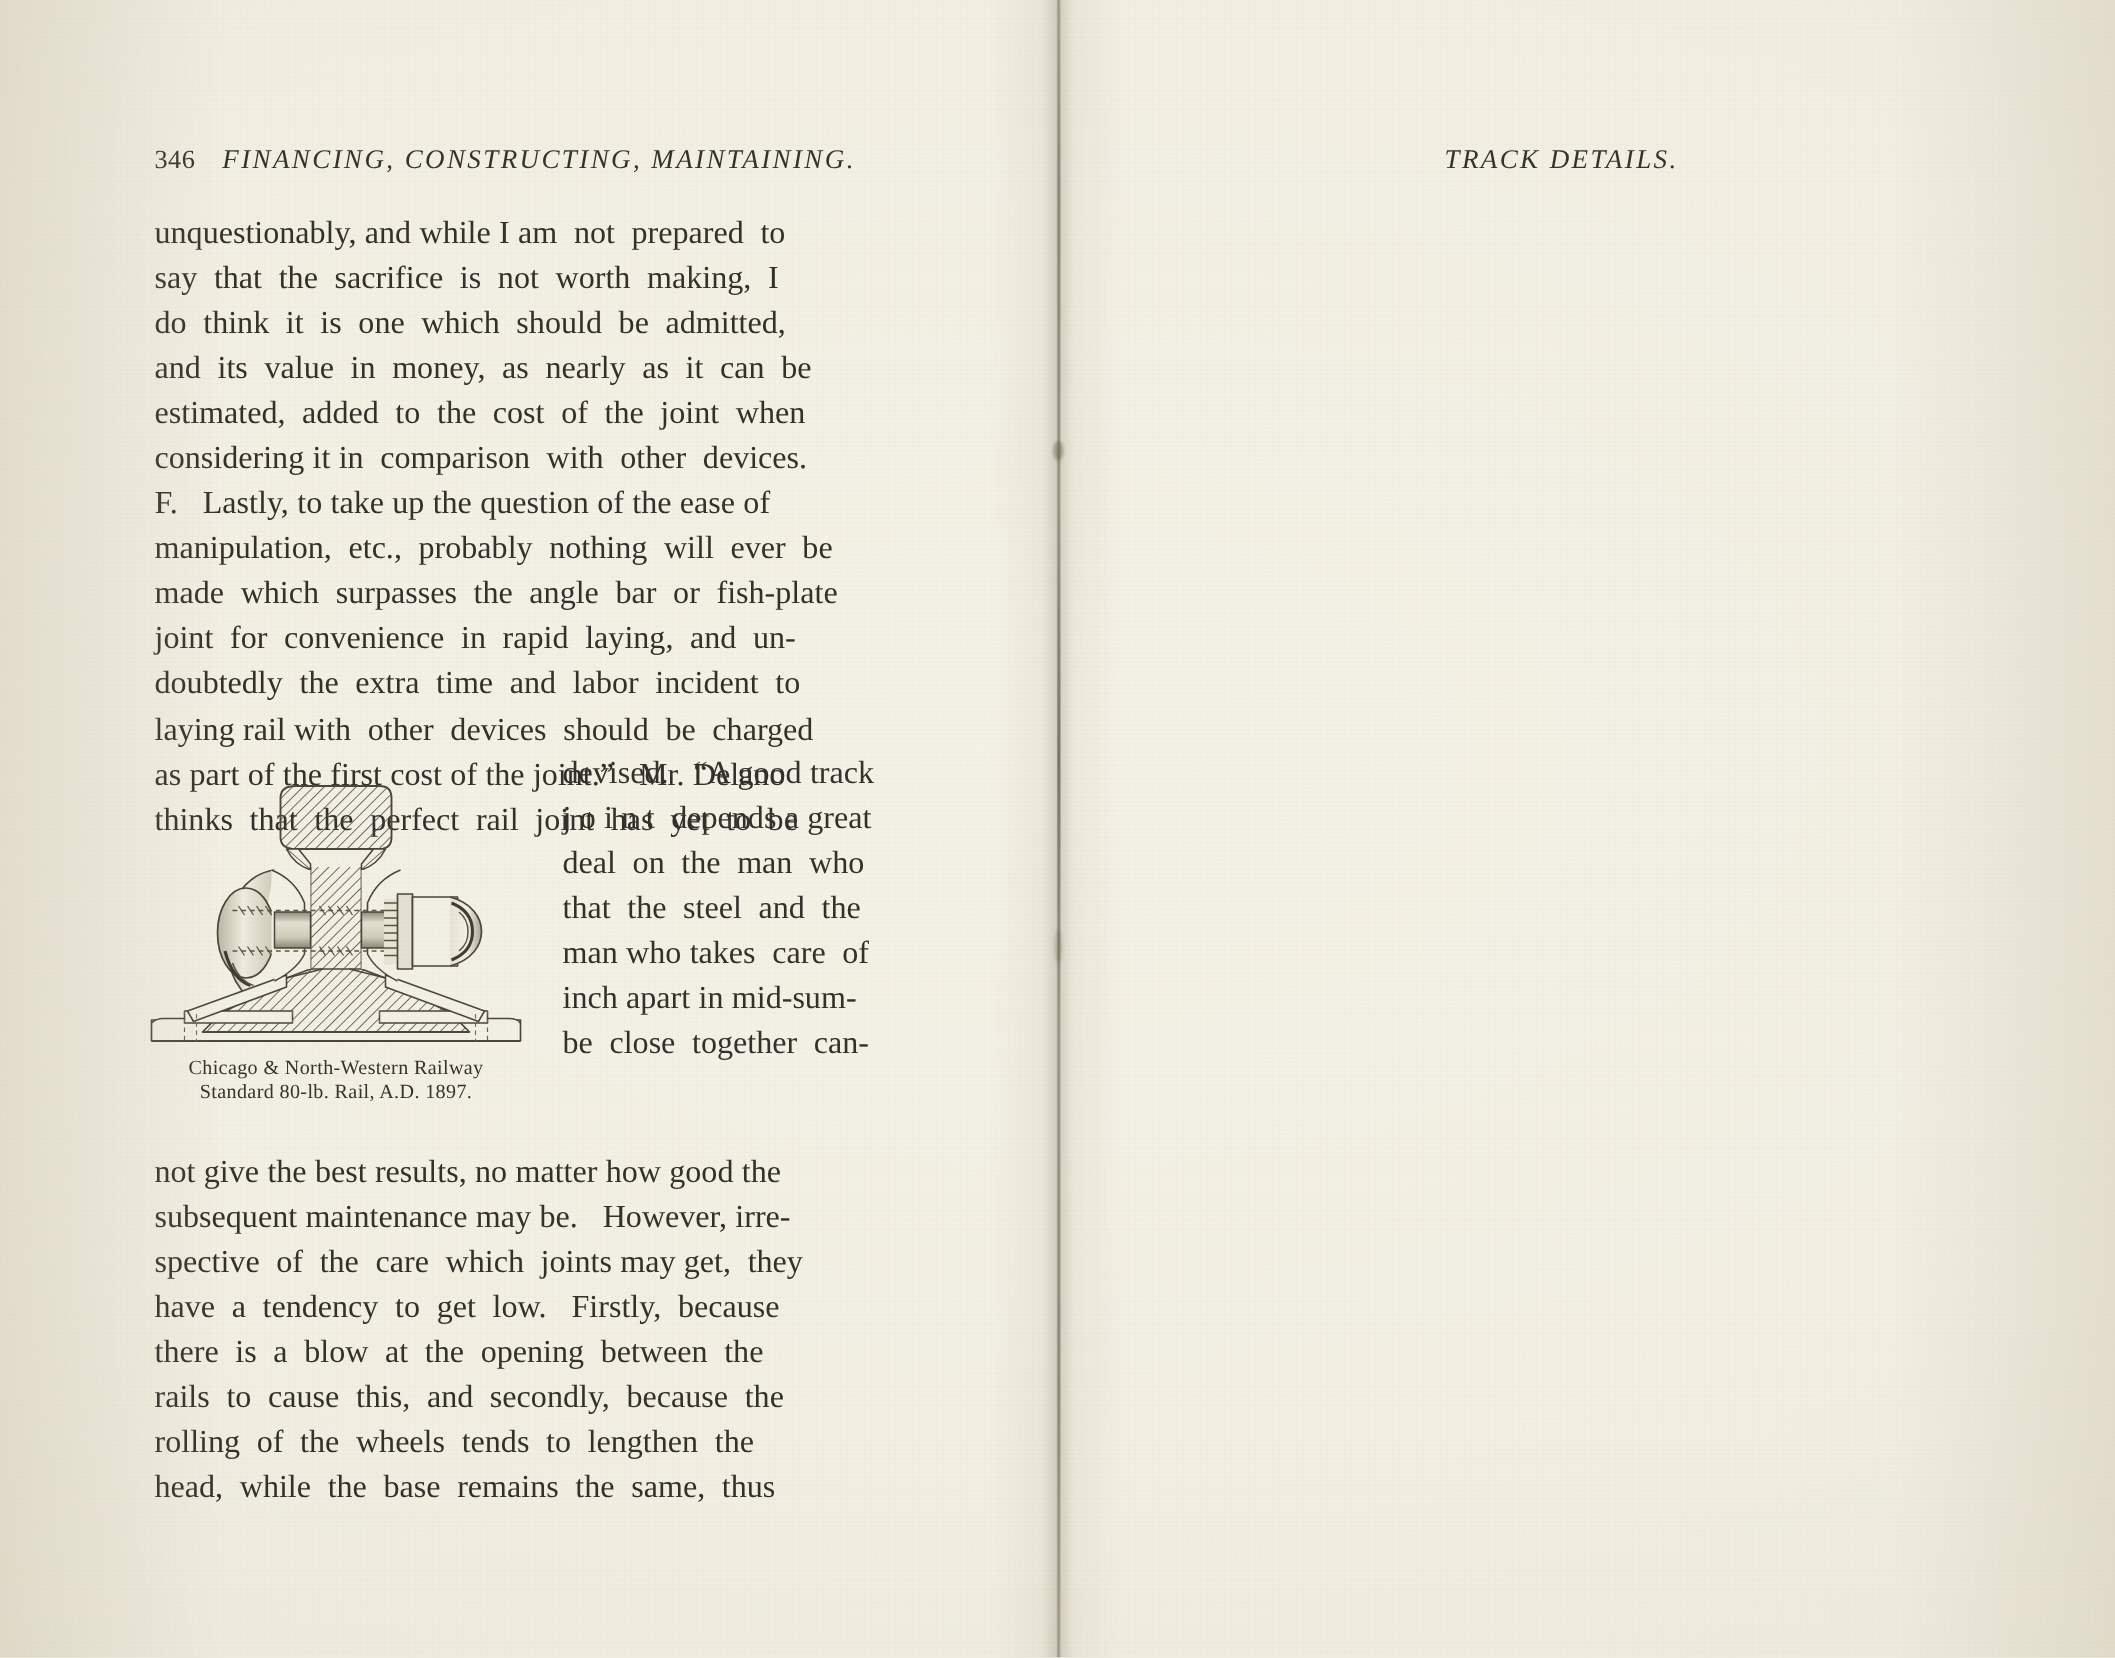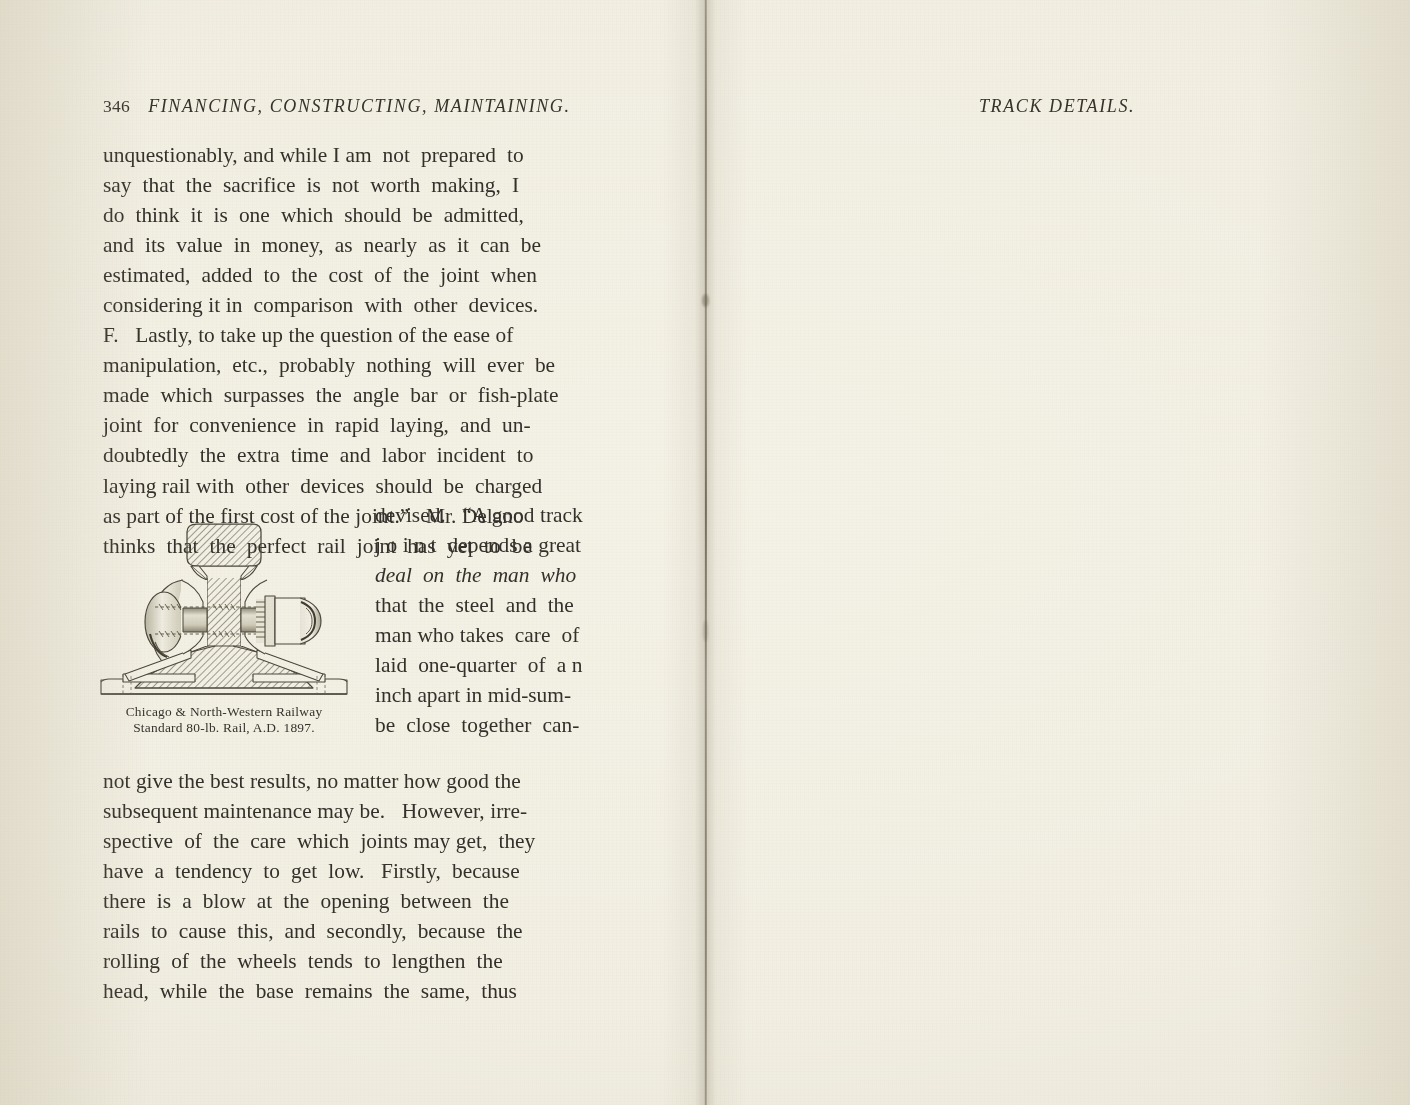--- a/index.html
+++ b/index.html
@@ -101,21 +101,21 @@
     font-style: normal;
     letter-spacing: .3px;
   }
   .head-title {
     font-style: italic;
     font-size: 18px;
     letter-spacing: 1.6px;
     white-space: nowrap;
   }
   #head-left .head-title  { margin-left: 18px; }
-  #head-right .head-title { margin-left: 16px; }
+  #head-right .head-title { margin-left: 0; }
 
   
   .col {
     position: absolute;
     color: #33302b;
     font-size: 21.4px;
     line-height: 30.05px;
     text-align: justify;
     text-justify: inter-word;
     -webkit-hyphens: none;
@@ -188,24 +188,23 @@
         <span class="ln">doubtedly  the  extra  time  and  labor  incident  to</span>
         <span class="ln">laying rail with  other  devices  should  be  charged</span>
         <span class="ln">as part of the first cost of the joint.”   Mr. Delano</span>
         <span class="ln">thinks  that  the  perfect  rail  joint  has  yet  to  be</span>
       </div>
 
     <div class="col softink" id="col-left-wrap">
       <div class="fig-float"></div>
     <span class="ln" style="margin-left: 253px; width: 275px;">devised.   “A good track</span>
         <span class="ln" style="margin-left: 253px; width: 275px;">j o i n t  depends a great</span>
-        <span class="ln" style="margin-left: 253px; width: 275px; font-style: italic;">deal  on  the  man  who</span>
+        <span class="ln" style="margin-left: 253px; width: 275px;">deal  on  the  man  who</span>
         <span class="ln" style="margin-left: 253px; width: 275px;">that  the  steel  and  the</span>
         <span class="ln" style="margin-left: 253px; width: 275px;">man who takes  care  of</span>
-        <span class="ln" style="margin-left: 253px; width: 275px;">laid  one-quarter  of  a n</span>
         <span class="ln" style="margin-left: 253px; width: 275px;">inch apart in mid-sum-</span>
         <span class="ln" style="margin-left: 253px; width: 275px;">be  close  together  can-</span>
       </div>
 
     <div class="col softink" id="col-left-bot">
         <span class="ln">not give the best results, no matter how good the</span>
         <span class="ln">subsequent maintenance may be.   However, irre-</span>
         <span class="ln">spective  of  the  care  which  joints may get,  they</span>
         <span class="ln">have  a  tendency  to  get  low.   Firstly,  because</span>
         <span class="ln">there  is  a  blow  at  the  opening  between  the</span>

